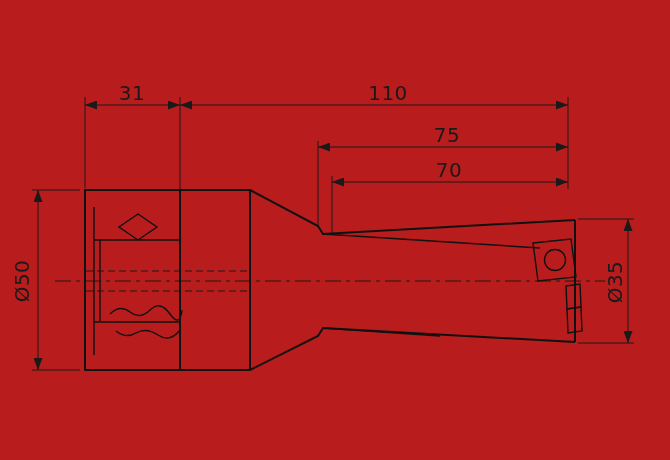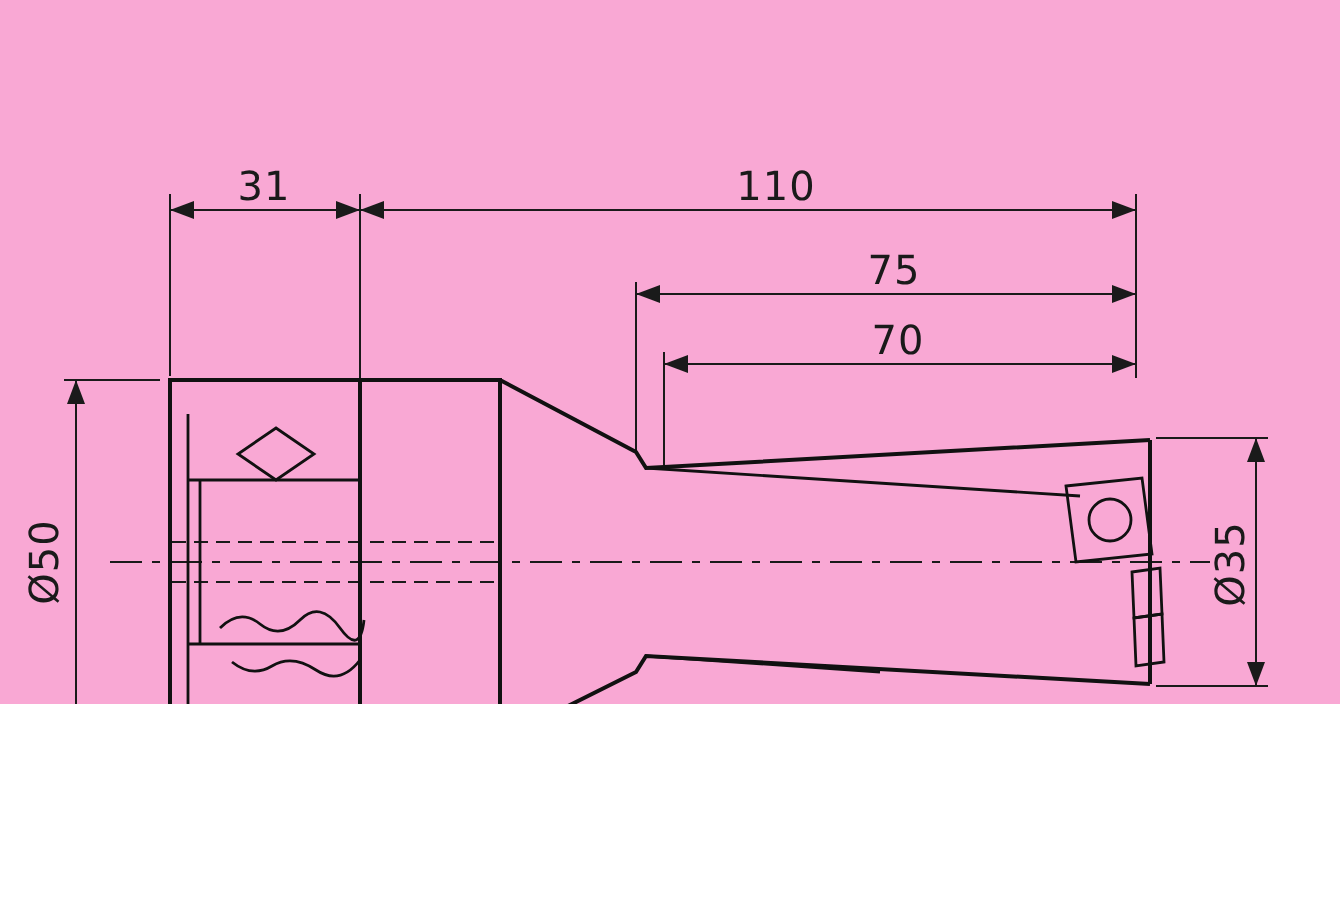--- a/index.html
+++ b/index.html
@@ -2,22 +2,22 @@
 <html><head>
 <meta charset="utf-8">
 <style>
   html, body {
     margin: 0;
     padding: 0;
     background: #ffffff;
   }
   .sheet {
     width: 670px;
-    height: 352px;
-    background: #f9a8d4;
+    height: 460px;
+    background: #b91c1c;
     position: relative;
     overflow: hidden;
   }
   svg {
     display: block;
   }
   .dim-text {
     font-family: "DejaVu Sans", "Liberation Sans", sans-serif;
     font-size: 20px;
     fill: #1a1a1a;

